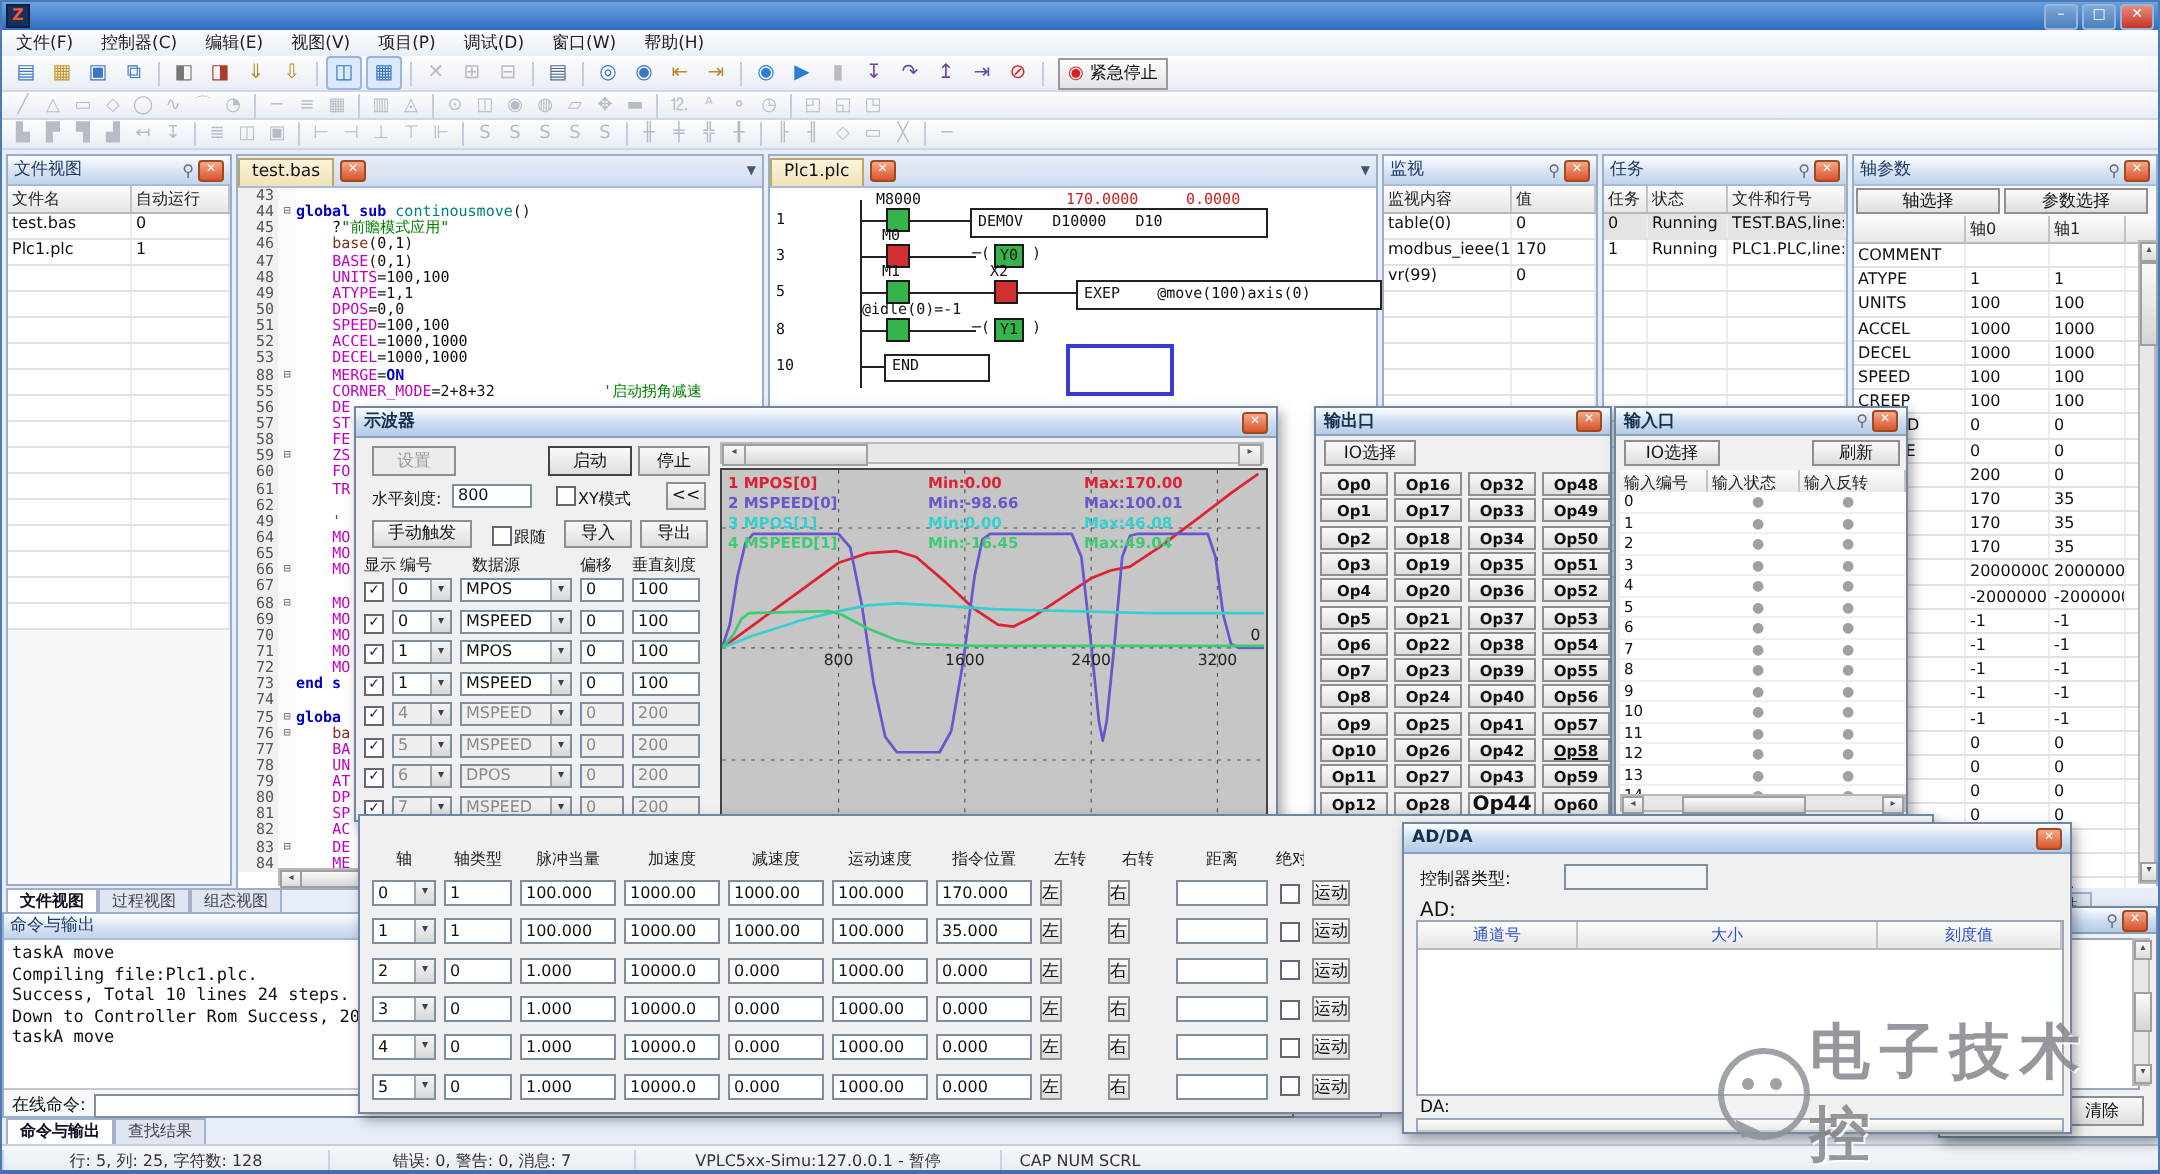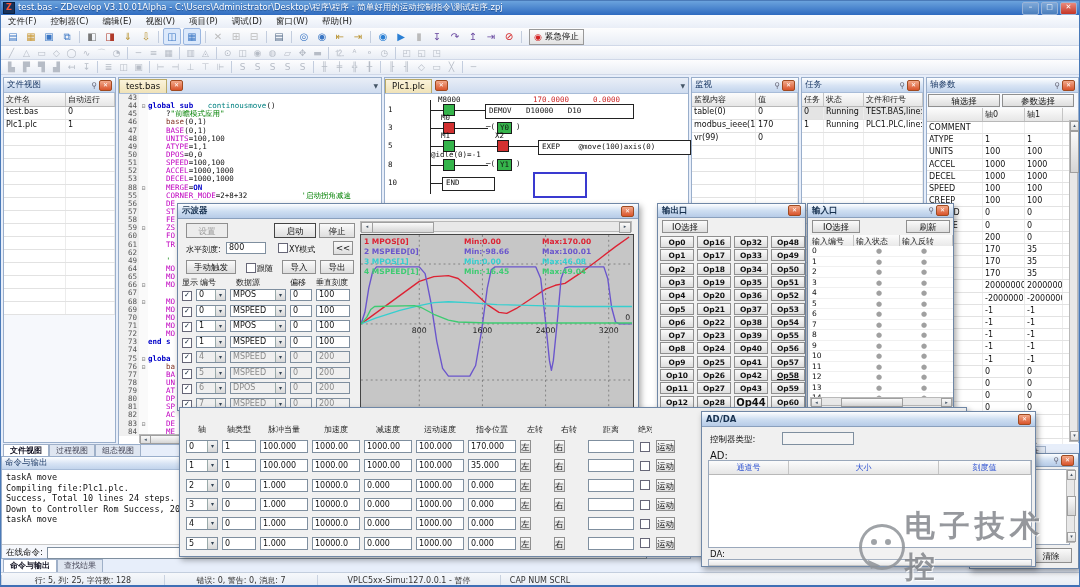--- a/index.html
+++ b/index.html
@@ -60,21 +60,21 @@
   .grid-h{background:linear-gradient(#fcfcfc,#e6e6e6);border-bottom:1px solid #b8b8b8;display:flex;font-size:8px;color:#222;}
   .grid-h>div{border-right:1px solid #c4c4c4;padding:1px 2px;box-sizing:border-box;overflow:hidden;white-space:nowrap;}
   .grid-r{display:flex;font-size:8px;border-bottom:1px solid #e2e2e2;background:#fff;}
   .grid-r>div{border-right:1px solid #ececec;padding:0 2px;box-sizing:border-box;overflow:hidden;white-space:nowrap;}
   
   .codeline{display:flex;height:8.15px;line-height:8.15px;font-family:"DejaVu Sans Mono","Liberation Mono",monospace;font-size:7.5px;white-space:pre;}
   .ln{width:18px;text-align:right;color:#555;background:#f0f0f0;padding-right:2px;flex:none;}
   .fold{width:9px;flex:none;color:#777;font-size:6px;text-align:center;background:#fafafa;}
   .ck{color:#0000c8;font-weight:bold;}
   .cp{color:#c000c0;}
-  .cf{color:#008080;margin-left:10px;}
+  .cf{color:#008080;}
   .cs{color:#008000;}
   .cc{color:#008000;}
   .cr{color:#803020;}
   .ct2{color:#111;}
   
   .wire{position:absolute;height:1px;background:#222;}
   .vrail{position:absolute;width:1px;background:#222;}
   .ctc{position:absolute;width:12px;height:12px;border:1px solid #1a1a1a;box-sizing:border-box;}
   .on{background:#35b44b;}
   .off{background:#d23030;}
@@ -107,21 +107,20 @@
   #wm-icon .tail{position:absolute;width:0;height:0;border:7px solid transparent;border-top-color:#8f9398;left:2px;bottom:-9px;transform:rotate(25deg);}
   #wm-text{font-size:30px;color:#84878c;font-weight:bold;letter-spacing:5px;text-shadow:1px 1px 0 #fff;}
 </style>
 </head>
 <body>
 
 <div id="app">
 
   <div id="titlebar" class="abs">
     <div id="appicon">Z</div>
-    <div id="titletext">test.bas - ZDevelop V3.10.01Alpha - C:\Users\Administrator\Desktop\程序\程序：简单好用的运动控制指令\测试程序.zpj</div>
     <div style="flex:1"></div>
     <div class="wctl">–</div>
     <div class="wctl">□</div>
     <div class="wctl close">✕</div>
   </div>
 
   <div id="menubar" class="abs">
       <div class="menu-item">文件(F)</div>
       <div class="menu-item">控制器(C)</div>
       <div class="menu-item">编辑(E)</div>

